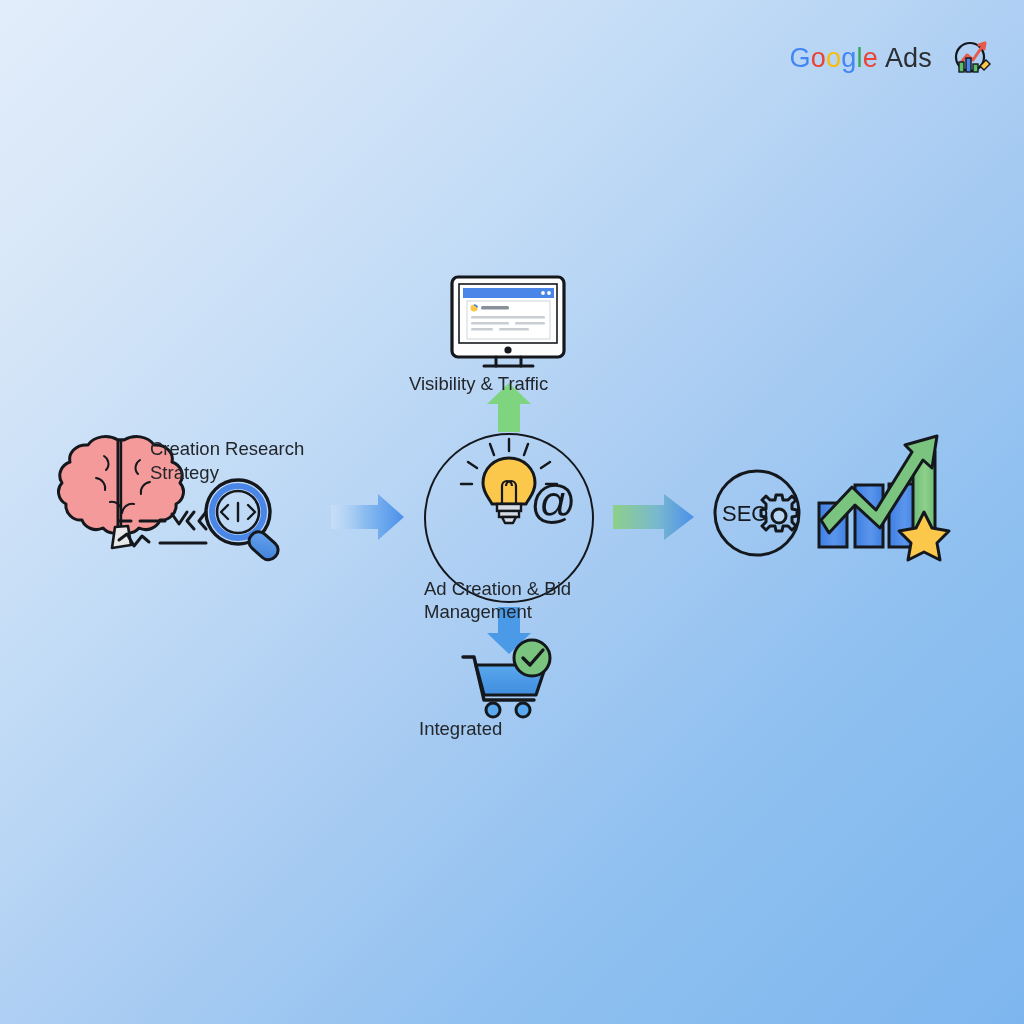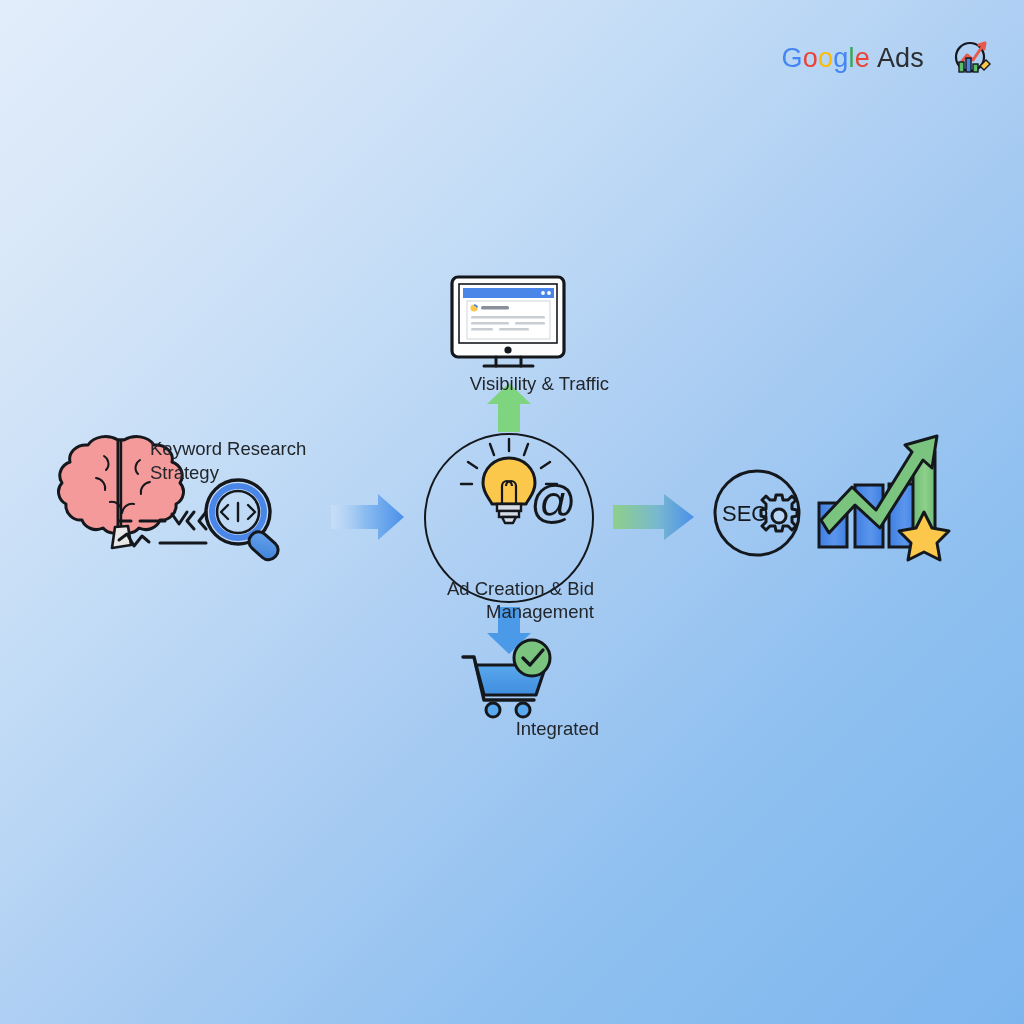--- a/index.html
+++ b/index.html
@@ -6,28 +6,28 @@
   body{
     width:1024px;height:1024px;overflow:hidden;
     font-family:"Liberation Sans","DejaVu Sans",sans-serif;
   }
   #stage{
     position:relative;width:1024px;height:1024px;
     background:linear-gradient(135deg,#e2edfa 0%,#d8e7f8 14%,#c3dcf6 34%,#a7cbf2 56%,#8fc0f0 74%,#7db6ee 100%);
   }
   .abs{position:absolute;}
   
-  #brand{top:36px;right:30px;display:flex;align-items:center;gap:26px;}
+  #brand{top:36px;right:30px;display:flex;align-items:center;gap:18px;}
   #brand-word{font-size:27px;letter-spacing:.2px;font-weight:400;}
   #brand-word .g1{color:#4285F4}.g2{color:#EA4335}.g3{color:#FBBC05}
   .g4{color:#4285F4}.g5{color:#34A853}.g6{color:#EA4335}
   #brand-ads{color:#2b2f33;font-size:27px;margin-left:7px;}
   
   .label{
-    color:#22262b;text-align:right;line-height:1.25;
+    color:#22262b;text-align:left;line-height:1.25;
     font-size:18.5px;white-space:pre-line;
   }
   
   #kw-text{left:150px;top:437px;width:200px;text-align:left;font-size:18.5px;color:#22262b;line-height:1.3;}
   
   #hub{left:424px;top:433px;width:170px;height:170px;border-radius:50%;
        border:2.4px solid #14181d;box-sizing:border-box;}
   #hub-label{left:424px;top:533px;width:170px;margin-top:44px;}
   #vis-label{left:409px;top:372px;width:200px;}
   #conv-label{left:419px;top:717px;width:180px;}
@@ -206,21 +206,21 @@
     <g>
       <path d="M821 520 L852 487 L876 510 L912 452 L905 445 L937 436 L932 468 L923 460 L880 528 L855 505 L829 533 Z" fill="#7ac47f" stroke="#14181d" stroke-width="3" stroke-linejoin="round"></path>
     </g>
 
     <g>
       <path d="M924 512 L932 528 L949 531 L937 543 L940 560 L924 552 L908 560 L911 543 L899 531 L916 528 Z" fill="#fbc84b" stroke="#14181d" stroke-width="3" stroke-linejoin="round"></path>
     </g>
 
   </svg>
 
-  <div class="abs label" id="kw-text">Keyword Research
+  <div class="abs label" id="kw-text">Creation Research
 Strategy</div>
   <div class="abs" id="hub"></div>
   <div class="abs label" id="hub-label">Ad Creation &amp; Bid
 Management</div>
   <div class="abs label" id="vis-label">Visibility &amp; Traffic</div>
   <div class="abs label" id="conv-label">Integrated</div>
 
 </div>
 
 </body></html>

